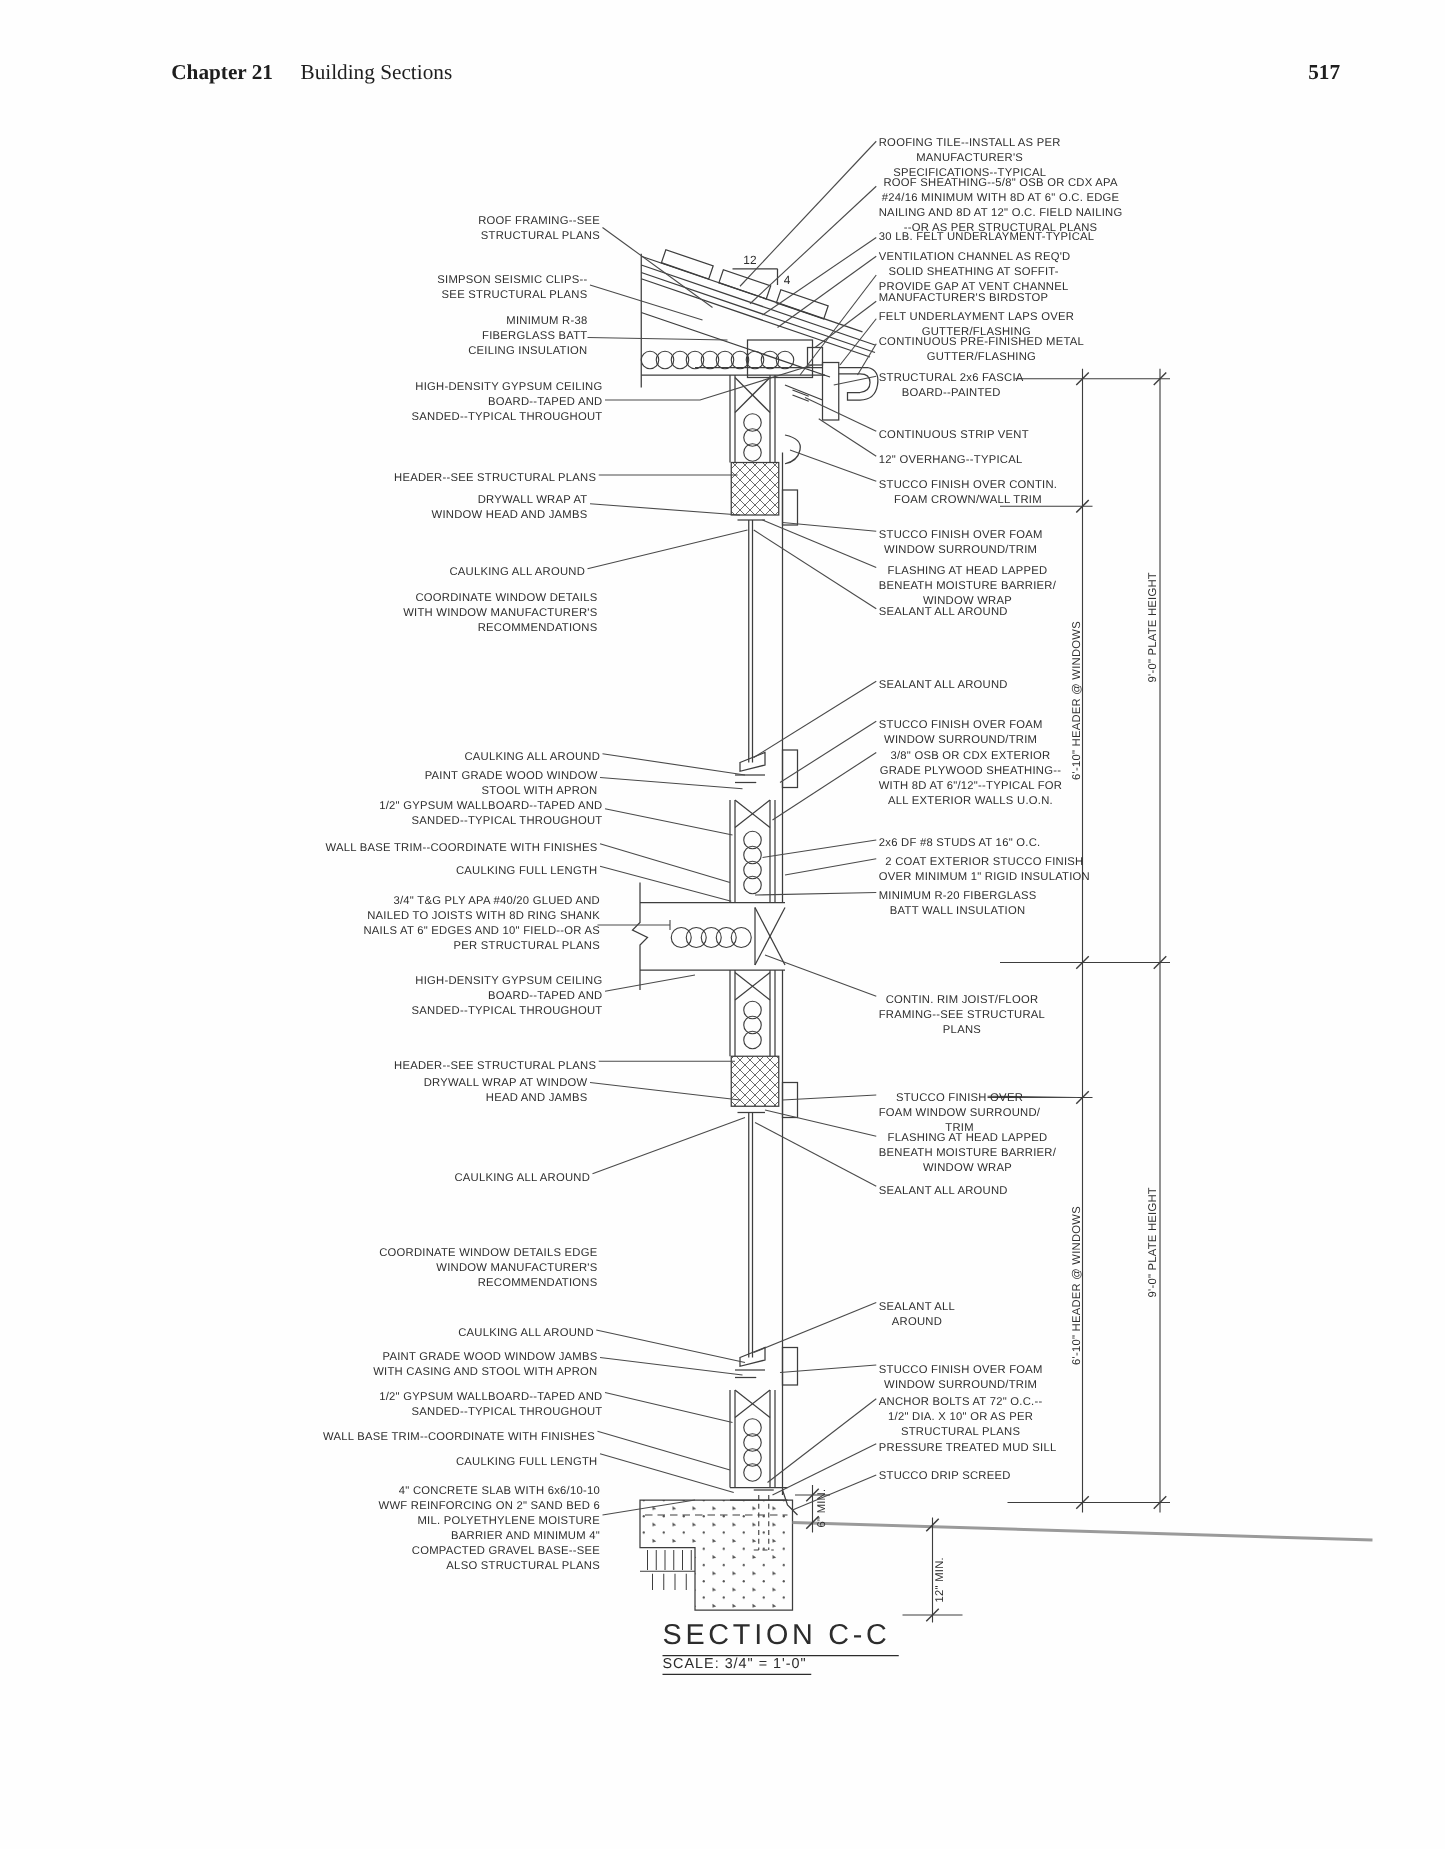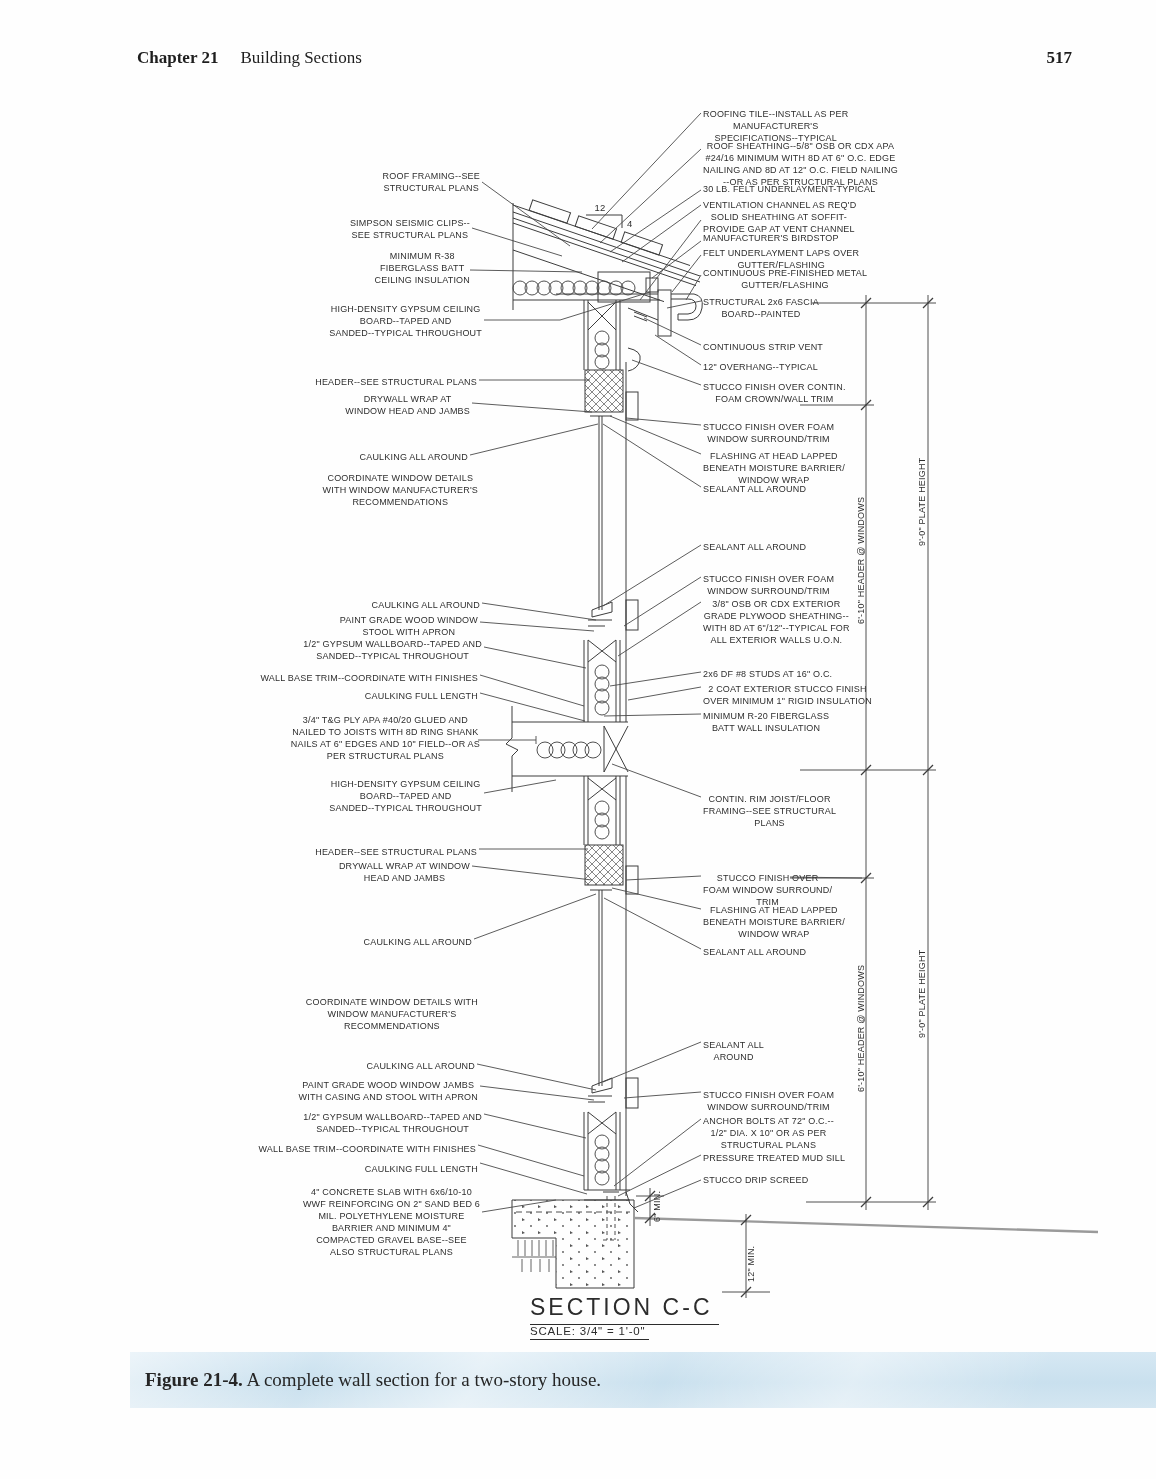--- a/index.html
+++ b/index.html
@@ -7,21 +7,21 @@
         font-family:"Liberation Sans",sans-serif;}
   
   .runhead{position:absolute;top:48px;left:137px;font-family:"Liberation Serif",serif;
            font-size:17px;color:#1e1e1e;}
   .runhead b{font-weight:bold;margin-right:22px;}
   .pagenum{position:absolute;top:48px;left:1020px;width:52px;text-align:right;
            font-family:"Liberation Serif",serif;font-size:17px;font-weight:bold;color:#1e1e1e;}
   
   .co{position:absolute;font-size:9px;line-height:12px;letter-spacing:.2px;color:#2e2e2e;
       white-space:pre;}
-  .co.l{text-align:center;}
+  .co.l{text-align:right;}
   .co.r{text-align:center;}
   
   .sec-title{position:absolute;left:530px;top:1294px;font-size:23px;letter-spacing:3px;
              color:#2c2c2c;border-bottom:1.6px solid #2c2c2c;padding:0 6px 3px 0;}
   .sec-scale{position:absolute;left:530px;top:1325px;font-size:11.5px;letter-spacing:.8px;
              color:#2c2c2c;border-bottom:1px solid #2c2c2c;padding:0 4px 2px 0;}
   
   .capband{position:absolute;left:130px;top:1352px;width:1026px;height:56px;
            background:
              linear-gradient(115deg, rgba(255,255,255,.55) 0%, rgba(255,255,255,0) 18%,
@@ -354,21 +354,21 @@
 NAILED TO JOISTS WITH 8D RING SHANK
 NAILS AT 6" EDGES AND 10" FIELD--OR AS
 PER STRUCTURAL PLANS</div>
   <div class="co l" style="right:674px;top:778px">HIGH-DENSITY GYPSUM CEILING
 BOARD--TAPED AND
 SANDED--TYPICAL THROUGHOUT</div>
   <div class="co l" style="right:679px;top:846px">HEADER--SEE STRUCTURAL PLANS</div>
   <div class="co l" style="right:686px;top:860px">DRYWALL WRAP AT WINDOW
 HEAD AND JAMBS</div>
   <div class="co l" style="right:684px;top:936px">CAULKING ALL AROUND</div>
-  <div class="co l" style="right:678px;top:996px">COORDINATE WINDOW DETAILS WITH
+  <div class="co l" style="right:678px;top:996px">COORDINATE WINDOW DETAILS EDGE
 WINDOW MANUFACTURER'S
 RECOMMENDATIONS</div>
   <div class="co l" style="right:681px;top:1060px">CAULKING ALL AROUND</div>
   <div class="co l" style="right:678px;top:1079px">PAINT GRADE WOOD WINDOW JAMBS
 WITH CASING AND STOOL WITH APRON</div>
   <div class="co l" style="right:674px;top:1111px">1/2" GYPSUM WALLBOARD--TAPED AND
 SANDED--TYPICAL THROUGHOUT</div>
   <div class="co l" style="right:680px;top:1143px">WALL BASE TRIM--COORDINATE WITH FINISHES</div>
   <div class="co l" style="right:678px;top:1163px">CAULKING FULL LENGTH</div>
   <div class="co l" style="right:676px;top:1186px">4" CONCRETE SLAB WITH 6x6/10-10
@@ -434,19 +434,14 @@
 WINDOW SURROUND/TRIM</div>
   <div class="co r" style="left:703px;top:1115px">ANCHOR BOLTS AT 72" O.C.--
 1/2" DIA. X 10" OR AS PER
 STRUCTURAL PLANS</div>
   <div class="co r" style="left:703px;top:1152px">PRESSURE TREATED MUD SILL</div>
   <div class="co r" style="left:703px;top:1174px">STUCCO DRIP SCREED</div>
 
   <div class="sec-title">SECTION C-C</div>
   <div class="sec-scale">SCALE: 3/4" = 1'-0"</div>
 
-  <div class="capband">
-    <div class="cap">
-      <b>Figure 21-4.</b><span> A complete wall section for a two-story house.</span>
-    </div>
-  </div>
 
 </div>
 
 </body></html>

